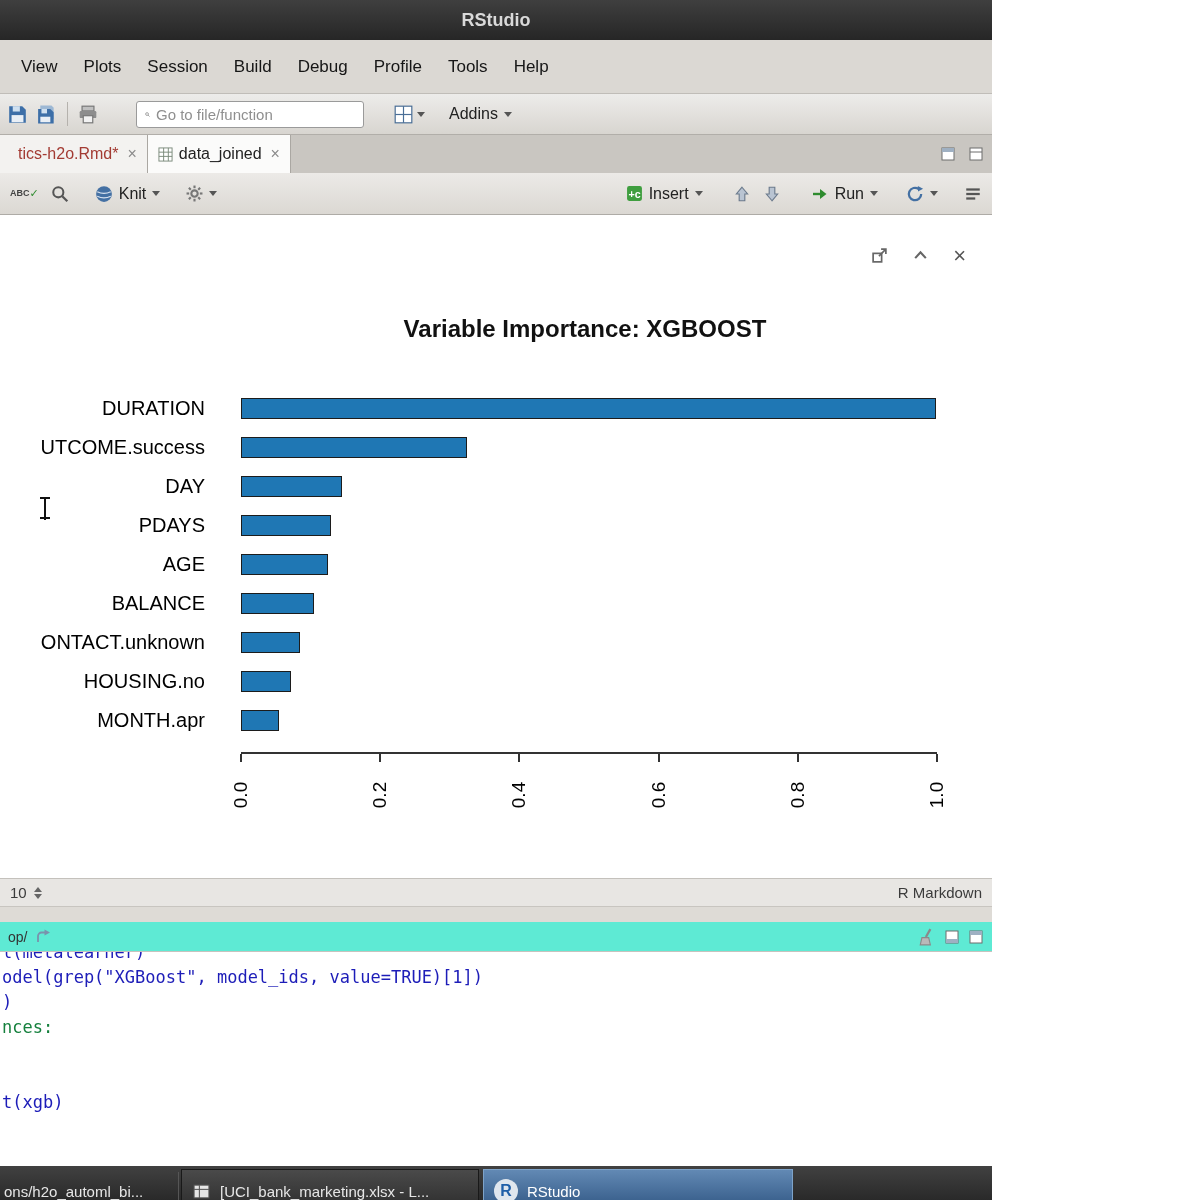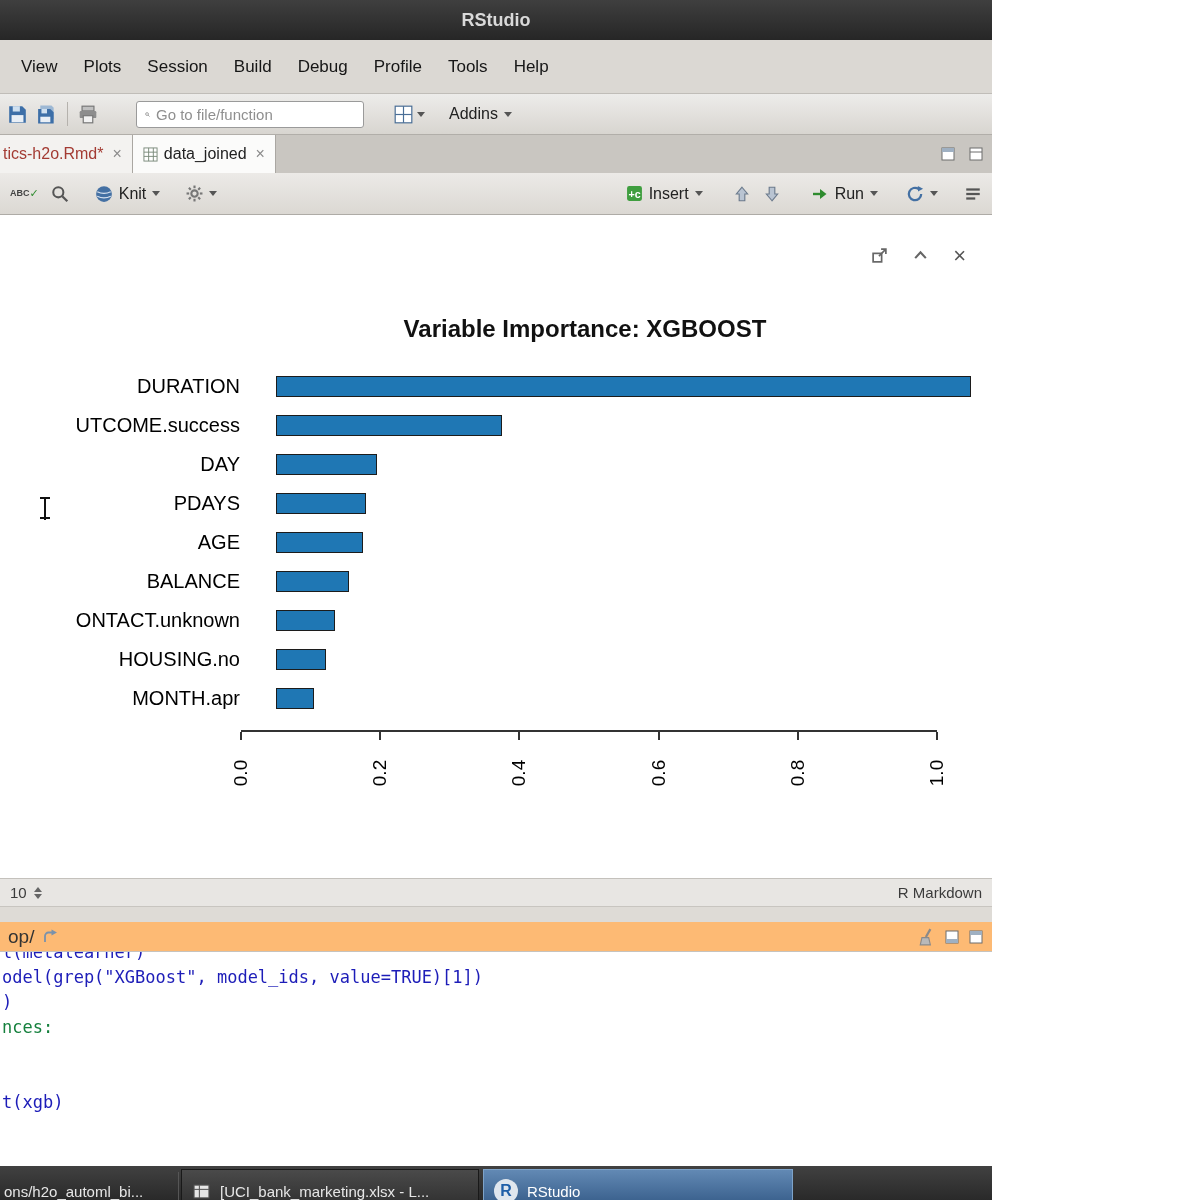--- a/index.html
+++ b/index.html
@@ -26,42 +26,42 @@
   .searchbox input { border: none; outline: none; flex: 1; font-size: 15px; color: #333;
                      font-family: "Liberation Sans", sans-serif; background: transparent; }
   .searchbox input::placeholder { color: #8f8f8f; }
   .caret { width: 0; height: 0; border-left: 4px solid transparent; border-right: 4px solid transparent;
            border-top: 5px solid #555; display: inline-block; }
   .addins { font-size: 16px; color: #222; display: flex; align-items: center; gap: 6px; margin-left: 14px; }
 
   
   .tabbar { flex: 0 0 38px; background: #c9c6c1; display: flex; align-items: stretch; position: relative; }
   .tab { display: flex; align-items: center; gap: 6px; padding: 0 10px; border-right: 1px solid #aaa7a2; font-size: 16px; }
-  .tab-rmd { background: #f3f2f0; color: #a33b33; padding-left: 3px; }
+  .tab-rmd { background: #f3f2f0; color: #a33b33; padding-left: 18px; }
   .tab-data { background: #fbfbfa; color: #222; }
   .tab-close { color: #8b8b8b; font-size: 16px; margin-left: 3px; }
   .tabbar-right { position: absolute; right: 8px; top: 0; height: 100%; display: flex; align-items: center; gap: 12px; }
 
   
   .ed-toolbar { flex: 0 0 42px; background: linear-gradient(#eceae7, #dbd8d3); border-bottom: 1px solid #aeaba6;
                 display: flex; align-items: center; padding: 0 10px; gap: 12px; font-size: 16px; color: #222; }
   .abc-icon { display: flex; align-items: center; line-height: 9px; }
   .abc-icon .abc { font-size: 9px; font-weight: bold; color: #444; letter-spacing: 0; }
   .abc-icon .chk { color: #2e8b2e; font-size: 11px; }
   .ed-spacer { flex: 1; }
   .ed-group { display: flex; align-items: center; gap: 6px; }
 
   
   .content { flex: 0 0 663px; background: #fff; position: relative; overflow: hidden; }
   .panel-icons { position: absolute; top: 32px; right: 26px; display: flex; gap: 24px; align-items: center; }
   .panel-close { color: #555; font-size: 22px; line-height: 16px; }
 
   .chart { width: 1170px; padding-top: 100px; }
   .chart-title { font-size: 24px; font-weight: bold; text-align: center; color: #111; }
-  .chart-rows { margin-top: 24px; padding-left: 35px; }
+  .chart-rows { margin-top: 46px; }
   .chart-row { display: flex; align-items: center; height: 39px; }
   .chart-label { flex: 0 0 205px; text-align: right; font-size: 20px; color: #000; white-space: nowrap; }
   .chart-bar-area { flex: 0 0 695px; margin-left: 36px; height: 21px; }
   .chart-bar { height: 100%; border: 1px solid #1c1c1c; }
   .chart-axis { margin-left: 241px; width: 696px; border-top: 2px solid #333; position: relative; margin-top: 12px; }
   .chart-tick { position: absolute; top: 0; width: 2px; height: 8px; background: #333; }
   .chart-tick-label { position: absolute; top: 30px; width: 44px; text-align: center;
                       transform: rotate(-90deg); font-size: 19px; color: #000; }
 
   .ibeam { position: absolute; left: 38px; top: 282px; width: 14px; height: 24px; }
@@ -74,22 +74,22 @@
                display: flex; align-items: center; justify-content: space-between; padding: 0 10px;
                font-size: 15px; color: #3b3b3b; }
   .status-left { display: flex; align-items: center; gap: 7px; }
   .updown { display: inline-flex; flex-direction: column; gap: 2px; }
   .tri-up { width: 0; height: 0; border-left: 4px solid transparent; border-right: 4px solid transparent; border-bottom: 5px solid #666; }
   .tri-dn { width: 0; height: 0; border-left: 4px solid transparent; border-right: 4px solid transparent; border-top: 5px solid #666; }
 
   .splitter { flex: 0 0 16px; background: #dedbd6; border-top: 1px solid #c8c5c0; }
 
   
-  .console-header { flex: 0 0 30px; background: #fdba74; border-bottom: 1px solid #c6c3be;
-                    display: flex; align-items: center; padding: 0 8px; gap: 8px; font-size: 19px; color: #333; }
+  .console-header { flex: 0 0 30px; background: #5eead4; border-bottom: 1px solid #c6c3be;
+                    display: flex; align-items: center; padding: 0 8px; gap: 8px; font-size: 14px; color: #333; }
   .ch-spacer { flex: 1; }
   .console-body { flex: 0 0 214px; background: #fff; overflow: hidden; }
   .console-lines { margin-top: -12px; padding-left: 2px; font-family: "DejaVu Sans Mono", monospace;
                    font-size: 17px; line-height: 25px; white-space: pre; }
   .console-line.input { color: #1d1db8; }
   .console-line.output { color: #15803d; }
 
   
   .taskbar { flex: 0 0 50px; background: linear-gradient(#414141, #1e1e1e); display: flex; align-items: center;
              color: #e6e6e6; font-size: 15px; }

